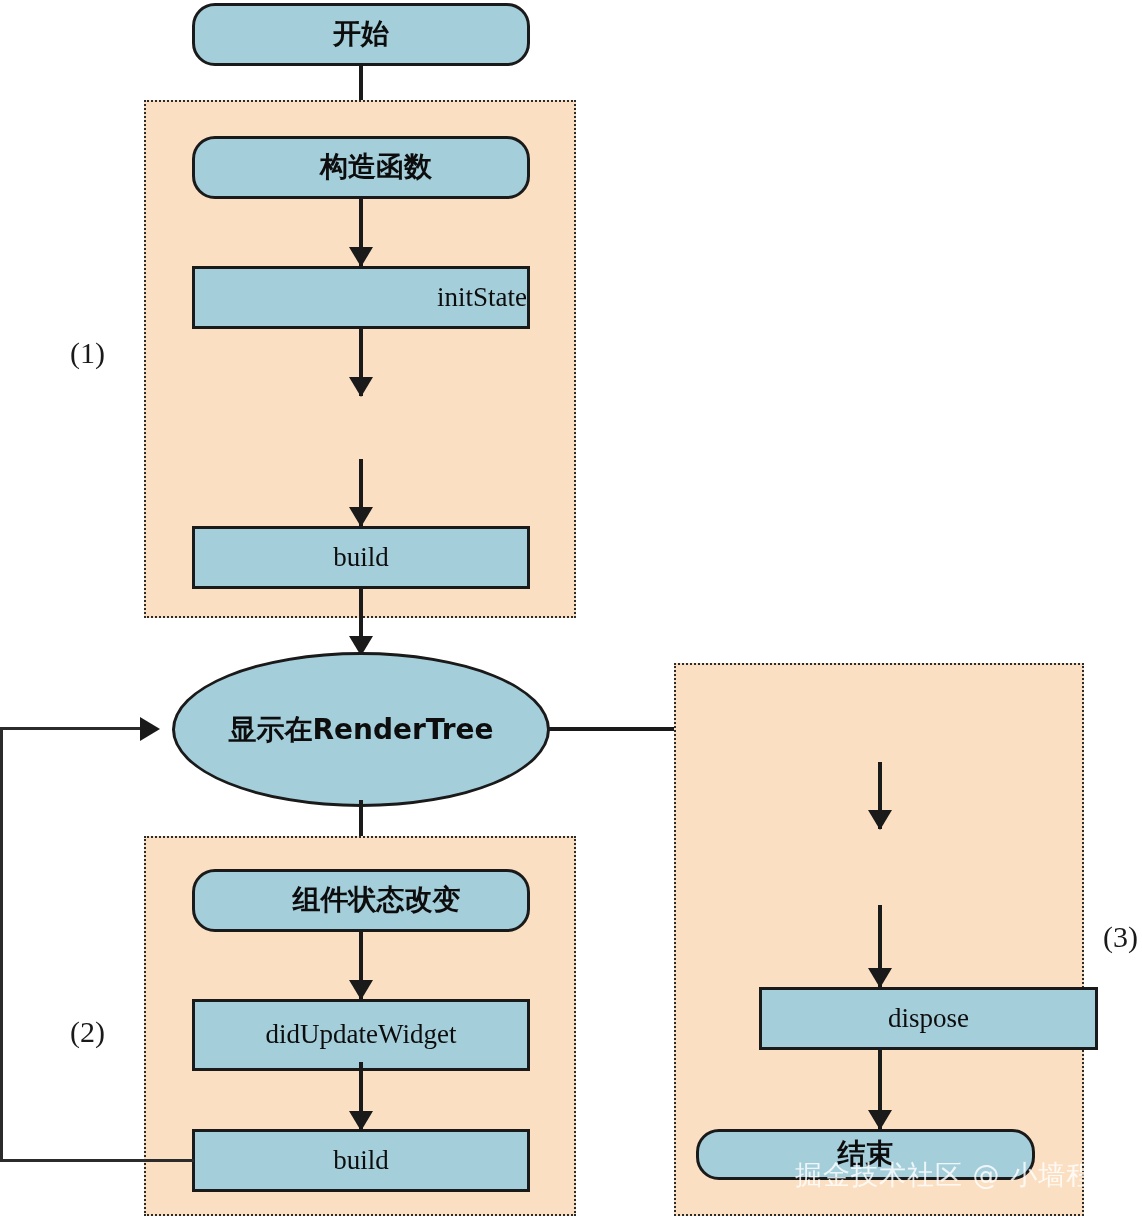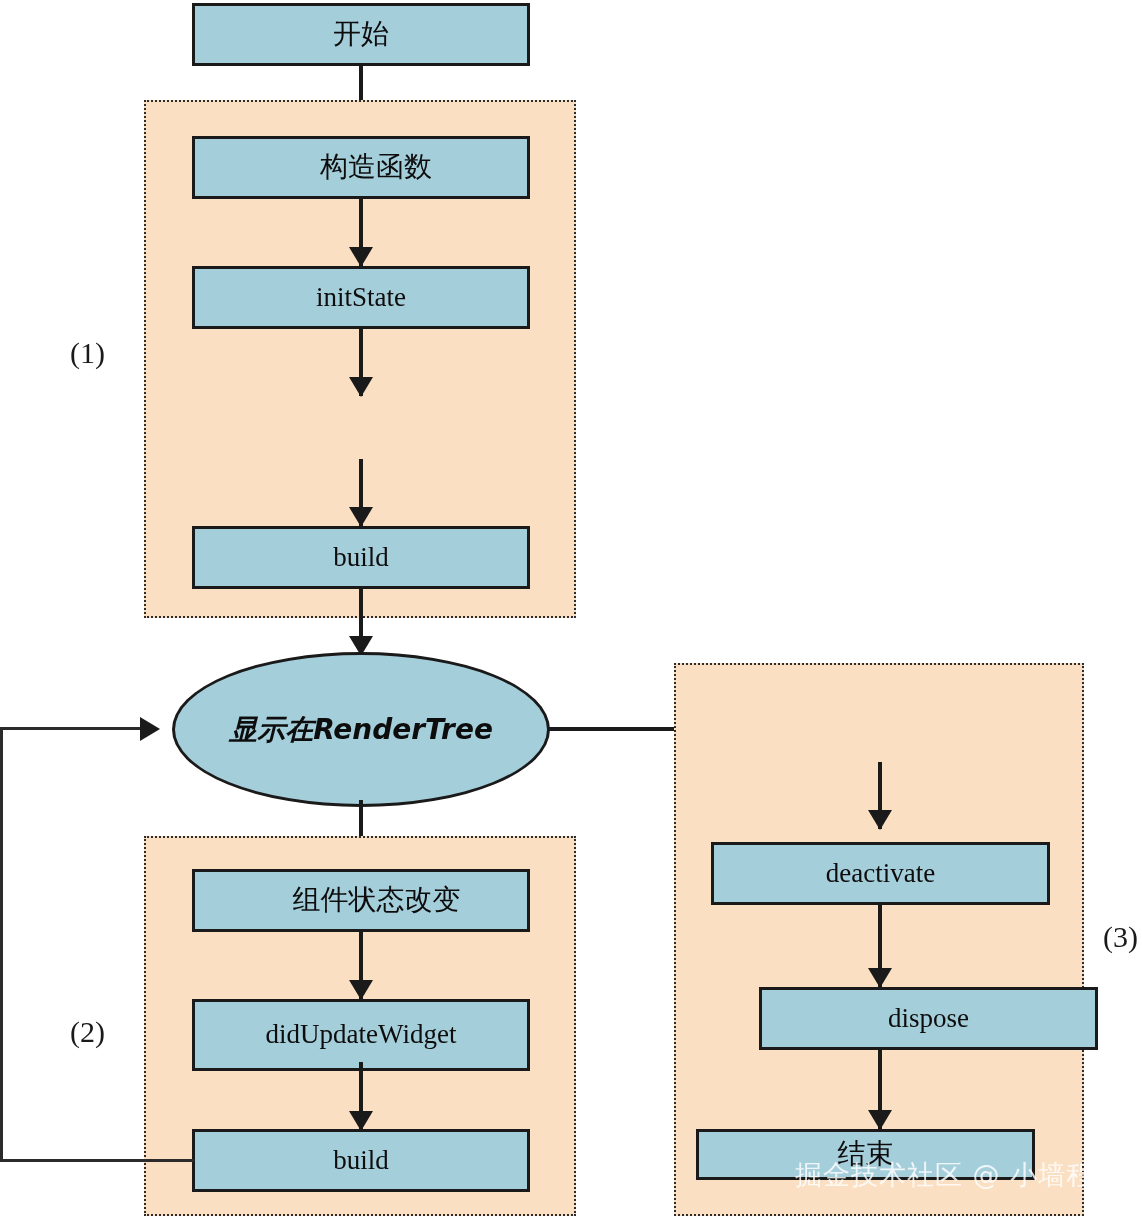--- a/index.html
+++ b/index.html
@@ -36,39 +36,39 @@
     color: #0d0d0d;
     line-height: 1.1;
     white-space: nowrap;
   }
   .node-box.latin {
     font-size: 27px;
     font-family: "Liberation Serif", "DejaVu Serif", serif;
   }
   .node-box.cjk {
     font-size: 28px;
-    font-weight: 400;
+    font-weight: 700;
     font-family: "DejaVu Sans", "Liberation Sans", sans-serif;
+    border-radius: 23px;
   }
   
   .node-ellipse {
     position: absolute;
     background: #a5cedb;
     border: 3px solid #1a1a1a;
     border-radius: 50%;
     box-sizing: border-box;
     display: flex;
     align-items: center;
     justify-content: center;
     font-size: 28px;
     font-weight: 700;
     color: #0d0d0d;
     white-space: nowrap;
     font-family: "DejaVu Sans", "Liberation Sans", sans-serif;
-    font-style: italic;
   }
   
   .conn {
     position: absolute;
     background: #1a1a1a;
   }
   .conn-v { width: 4px; }
   .conn-h { height: 4px; }
   .conn-thin { background: #2b2b2b; }
   .conn-thin.conn-v { width: 3px; }
@@ -121,21 +121,21 @@
 
   <div class="phase-label" style="left:70px; top:336px;">(1)</div>
 
   <div class="node-box cjk" style="left:192px; top:136px; width:338px; height:63px;padding-left:30px;">
     <span>构造函数</span>
   </div>
 
   <div class="conn conn-v" style="left:359px; top:199px; width:4px; height:67px;"></div>
   <div class="arrow-down" style="left:349px; top:247px;"></div>
 
-  <div class="node-box latin" style="left:192px; top:266px; width:338px; height:63px;">
+  <div class="node-box latin" style="left:192px; top:266px; width:338px; height:63px;justify-content:flex-end;">
     <span>initState</span>
   </div>
 
   <div class="conn conn-v" style="left:359px; top:329px; width:4px; height:67px;"></div>
   <div class="arrow-down" style="left:349px; top:377px;"></div>
 
 
   <div class="conn conn-v" style="left:359px; top:459px; width:4px; height:67px;"></div>
   <div class="arrow-down" style="left:349px; top:507px;"></div>
 
@@ -184,23 +184,20 @@
   <div class="arrow-right" style="left:140px; top:717px;"></div>
 
   <div class="group-panel" style="left:674px; top:663px; width:410px; height:553px;"></div>
 
   <div class="phase-label" style="left:1103px; top:920px;">(3)</div>
 
 
   <div class="conn conn-v" style="left:878px; top:762px; width:4px; height:67px;"></div>
   <div class="arrow-down" style="left:868px; top:810px;"></div>
 
-  <div class="node-box latin" style="left:711px; top:842px; width:339px; height:63px;">
-    <span>deactivate</span>
-  </div>
 
   <div class="conn conn-v" style="left:878px; top:905px; width:4px; height:82px;"></div>
   <div class="arrow-down" style="left:868px; top:968px;"></div>
 
   <div class="node-box latin" style="left:711px; top:987px; width:339px; height:63px;margin-left:48px;">
     <span>dispose</span>
   </div>
 
   <div class="conn conn-v" style="left:878px; top:1050px; width:4px; height:79px;"></div>
   <div class="arrow-down" style="left:868px; top:1110px;"></div>

